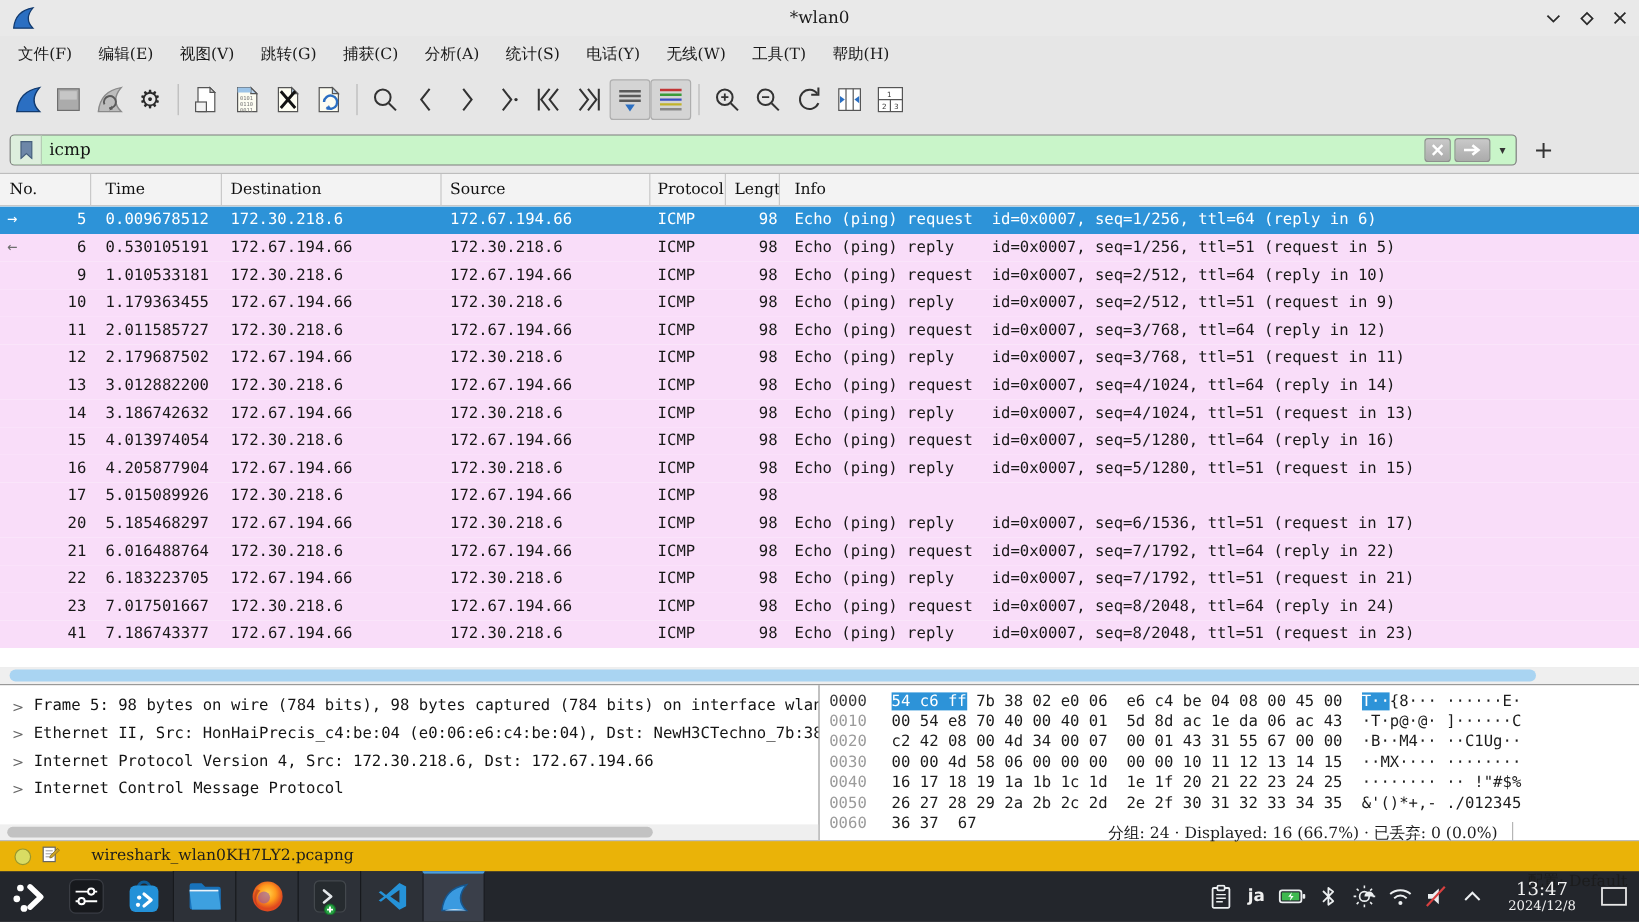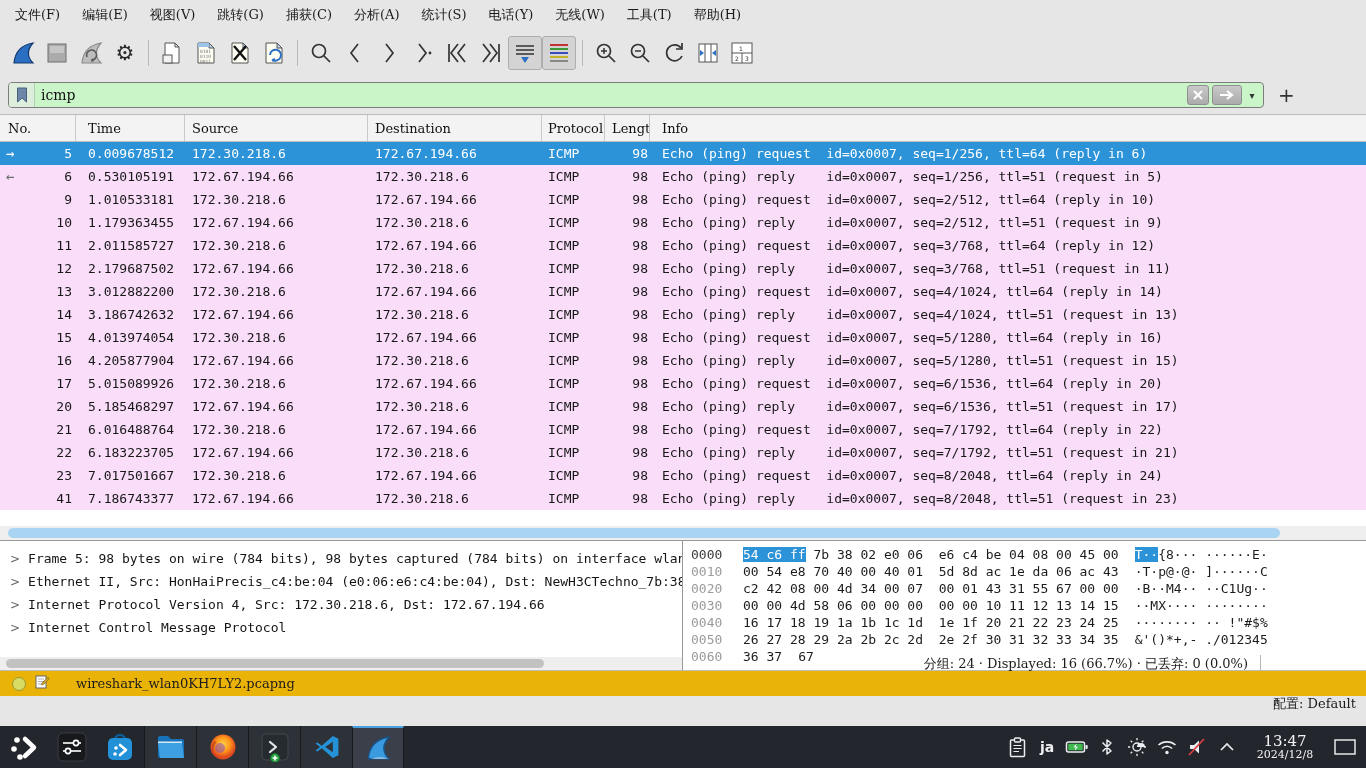--- a/index.html
+++ b/index.html
@@ -88,20 +88,43 @@
   .clock { width:74px; text-align:center; color:#f2f2f2; line-height:1.1; margin:0 6px; }
   .clock .t { font-size:15px; }
   .clock .d { font-size:11px; }
   .showdesk { width:34px; display:flex; align-items:center; justify-content:center; margin-right:4px; }
 </style>
 </head>
 <body>
 
 <div class="window">
 
+  <div class="titlebar">
+    <svg class="appicon" viewBox="0 0 26 26">
+        <path d="M4 23 C5 12 11 5 23 3 C17 10 17 17 23 23 Z" fill="#2b6fc2" stroke="#123a6e" stroke-width="1.2"></path>
+      </svg>
+    <span class="title">*wlan0</span>
+    <div class="winctrls">
+      <span class="winctrl">
+          <svg width="13" height="9" viewBox="0 0 13 9">
+            <path d="M1.5 2 L6.5 7 L11.5 2" fill="none" stroke="#2a2a2a" stroke-width="1.5"></path>
+          </svg>
+        </span>
+      <span class="winctrl">
+          <svg width="13" height="13" viewBox="0 0 13 13">
+            <rect x="3.2" y="3.2" width="6.6" height="6.6" fill="none" stroke="#2a2a2a" stroke-width="1.4" transform="rotate(45 6.5 6.5)"></rect>
+          </svg>
+        </span>
+      <span class="winctrl">
+          <svg width="12" height="12" viewBox="0 0 12 12">
+            <path d="M1.5 1.5 L10.5 10.5 M10.5 1.5 L1.5 10.5" stroke="#2a2a2a" stroke-width="1.5"></path>
+          </svg>
+        </span>
+    </div>
+  </div>
 
   <div class="menubar" id="menubar">
       <span class="menu-item">文件(F)</span>
       <span class="menu-item">编辑(E)</span>
       <span class="menu-item">视图(V)</span>
       <span class="menu-item">跳转(G)</span>
       <span class="menu-item">捕获(C)</span>
       <span class="menu-item">分析(A)</span>
       <span class="menu-item">统计(S)</span>
       <span class="menu-item">电话(Y)</span>
@@ -274,22 +297,22 @@
           </svg>
         </span>
       <span class="fcaret">▾</span>
     </div>
     <span class="fplus">+</span>
   </div>
 
   <div class="pheader" id="pheader">
       <span class="hcell no">No.</span>
       <span class="hcell time">Time</span>
+      <span class="hcell dst">Destination</span>
       <span class="hcell src">Source</span>
-      <span class="hcell dst">Destination</span>
       <span class="hcell proto">Protocol</span>
       <span class="hcell len">Length</span>
       <span class="hcell info">Info</span>
     </div>
 
   <div class="plist" id="plist">
       <div class="prow sel">
         <span class="rowarrow">→</span>
         <span class="c no">5</span>
         <span class="c time">0.009678512</span>
@@ -390,21 +413,20 @@
         <span class="c info">Echo (ping) reply    id=0x0007, seq=5/1280, ttl=51 (request in 15)</span>
       </div>
       <div class="prow">
         <span class="rowarrow"></span>
         <span class="c no">17</span>
         <span class="c time">5.015089926</span>
         <span class="c src">172.30.218.6</span>
         <span class="c dst">172.67.194.66</span>
         <span class="c proto">ICMP</span>
         <span class="c len">98</span>
-        <span class="c info">Echo (ping) request  id=0x0007, seq=6/1536, ttl=64 (reply in 20)</span>
       </div>
       <div class="prow">
         <span class="rowarrow"></span>
         <span class="c no">20</span>
         <span class="c time">5.185468297</span>
         <span class="c src">172.67.194.66</span>
         <span class="c dst">172.30.218.6</span>
         <span class="c proto">ICMP</span>
         <span class="c len">98</span>
         <span class="c info">Echo (ping) reply    id=0x0007, seq=6/1536, ttl=51 (request in 17)</span>

